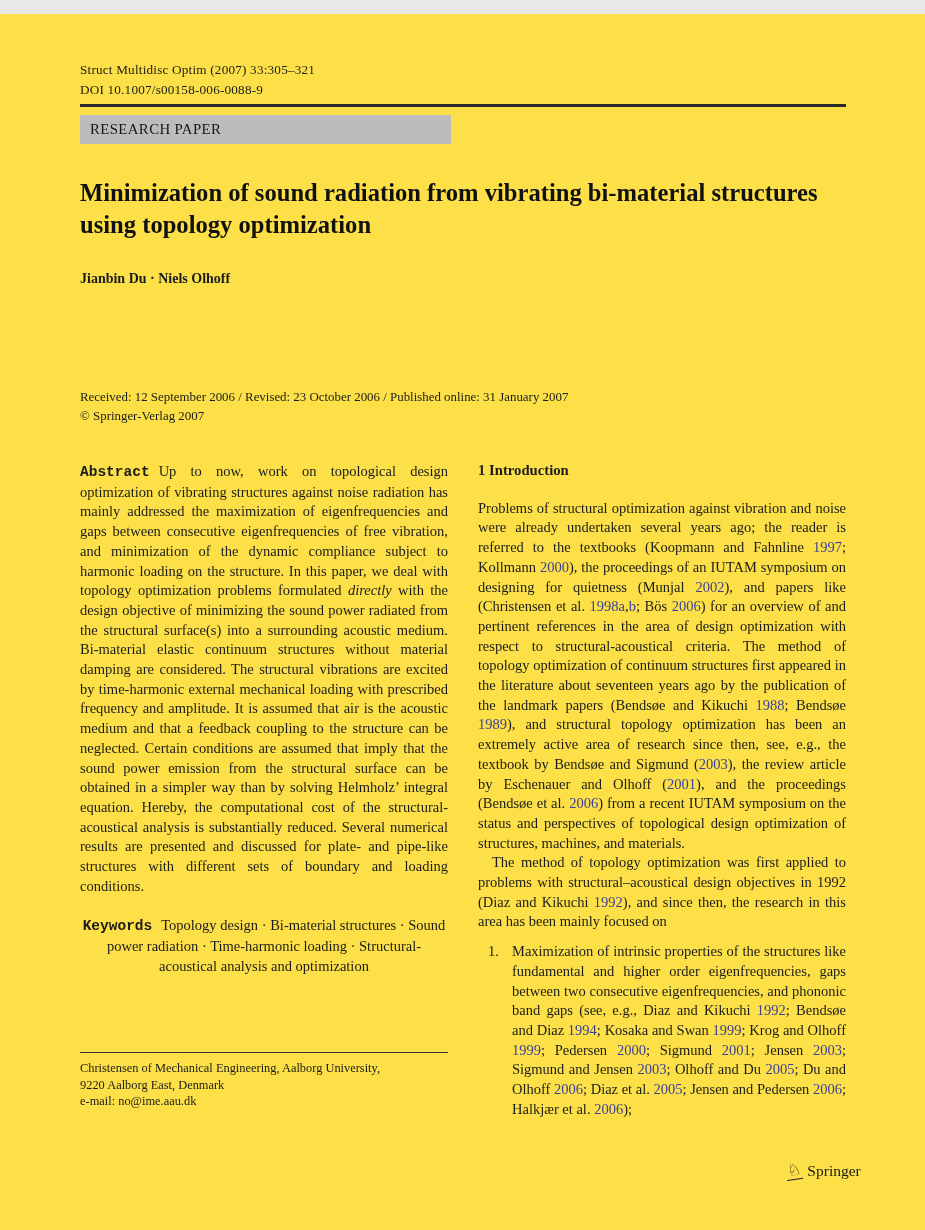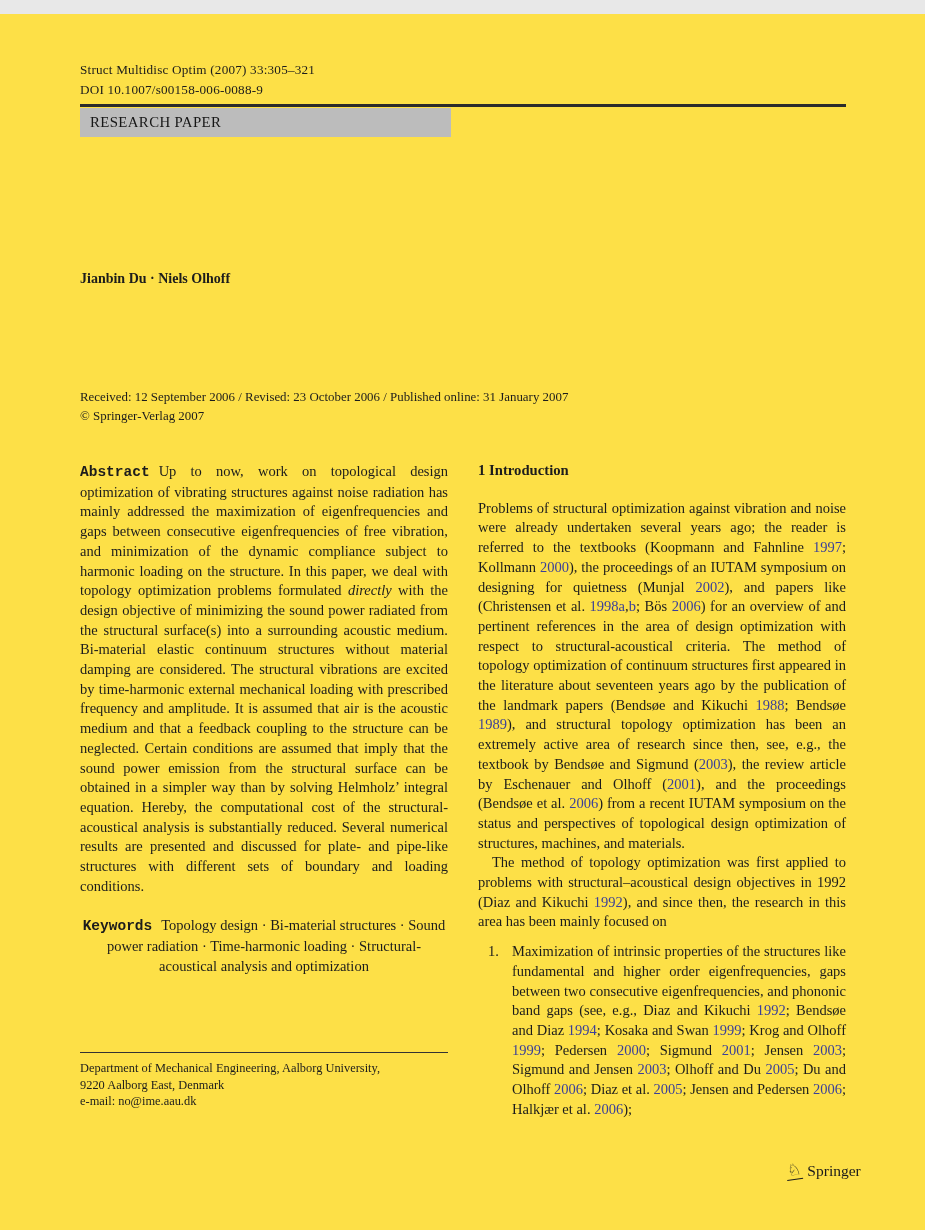--- a/index.html
+++ b/index.html
@@ -21,21 +21,21 @@
     letter-spacing: 0.2px;
   }
   .hdr-rule {
     position: absolute;
     left: 80px; top: 90px;
     width: 766px; height: 2.5px;
     background: #2b2b2b;
   }
   .banner {
     position: absolute;
-    left: 80px; top: 94px;
+    left: 80px; top: 101px;
     width: 371px; height: 29px;
     background: #bcbcbc;
     box-sizing: border-box;
     padding-left: 10px;
     font-size: 14.8px;
     line-height: 29px;
     letter-spacing: 0.4px;
     color: #161616;
   }
   .title {
@@ -130,36 +130,37 @@
 
   <div class="hdr">
     <div>Struct Multidisc Optim (2007) 33:305–321</div>
     <div>DOI 10.1007/s00158-006-0088-9</div>
   </div>
 
   <div class="hdr-rule"></div>
 
   <div class="banner">RESEARCH PAPER</div>
 
+  <h1 class="title">Minimization of sound radiation from vibrating bi-material structures using topology optimization</h1>
 
   <div class="authors">Jianbin Du · Niels Olhoff</div>
 
   <div class="dates">
     <div>Received: 12 September 2006 / Revised: 23 October 2006 / Published online: 31 January 2007</div>
     <div>© Springer-Verlag 2007</div>
   </div>
 
   <div class="col-left">
     <p class="body-text"><span class="inline-head">Abstract</span><span><span>Up to now, work on topological design optimization of vibrating structures against noise radiation has mainly addressed the maximization of eigenfrequencies and gaps between consecutive eigenfrequencies of free vibration, and minimization of the dynamic compliance subject to harmonic loading on the structure. In this paper, we deal with topology optimization problems formulated </span><span class="seg-i">directly</span><span> with the design objective of minimizing the sound power radiated from the structural surface(s) into a surrounding acoustic medium. Bi-material elastic continuum structures without material damping are considered. The structural vibrations are excited by time-harmonic external mechanical loading with prescribed frequency and amplitude. It is assumed that air is the acoustic medium and that a feedback coupling to the structure can be neglected. Certain conditions are assumed that imply that the sound power emission from the structural surface can be obtained in a simpler way than by solving Helmholz’ integral equation. Hereby, the computational cost of the structural-acoustical analysis is substantially reduced. Several numerical results are presented and discussed for plate- and pipe-like structures with different sets of boundary and loading conditions.</span></span></p>
 
     <p class="keywords"><span class="inline-head">Keywords</span><span>Topology design · Bi-material structures · Sound power radiation · Time-harmonic loading · Structural-acoustical analysis and optimization</span></p>
   </div>
 
   <div class="footnote">
-    <div>Department of Mechanical Engineering, Aalborg University,</div>
+    <div>Christensen of Mechanical Engineering, Aalborg University,</div>
     <div>9220 Aalborg East, Denmark</div>
     <div>e-mail: no@ime.aau.dk</div>
   </div>
 
   <div class="col-right">
     <h2 class="sec-head">1 Introduction</h2>
     <p class="body-text"><span>Problems of structural optimization against vibration and noise were already undertaken several years ago; the reader is referred to the textbooks (Koopmann and Fahnline </span><span class="seg-link">1997</span><span>; Kollmann </span><span class="seg-link">2000</span><span>), the proceedings of an IUTAM symposium on designing for quietness (Munjal </span><span class="seg-link">2002</span><span>), and papers like (Christensen et al. </span><span class="seg-link">1998a</span><span>,</span><span class="seg-link">b</span><span>; Bös </span><span class="seg-link">2006</span><span>) for an overview of and pertinent references in the area of design optimization with respect to structural-acoustical criteria. The method of topology optimization of continuum structures first appeared in the literature about seventeen years ago by the publication of the landmark papers (Bendsøe and Kikuchi </span><span class="seg-link">1988</span><span>; Bendsøe </span><span class="seg-link">1989</span><span>), and structural topology optimization has been an extremely active area of research since then, see, e.g., the textbook by Bendsøe and Sigmund (</span><span class="seg-link">2003</span><span>), the review article by Eschenauer and Olhoff (</span><span class="seg-link">2001</span><span>), and the proceedings (Bendsøe et al. </span><span class="seg-link">2006</span><span>) from a recent IUTAM symposium on the status and perspectives of topological design optimization of structures, machines, and materials.</span></p>
     <p class="body-text para2"><span>The method of topology optimization was first applied to problems with structural–acoustical design objectives in 1992 (Diaz and Kikuchi </span><span class="seg-link">1992</span><span>), and since then, the research in this area has been mainly focused on</span></p>
     <div class="list-item">
       <span class="list-num">1.</span>

